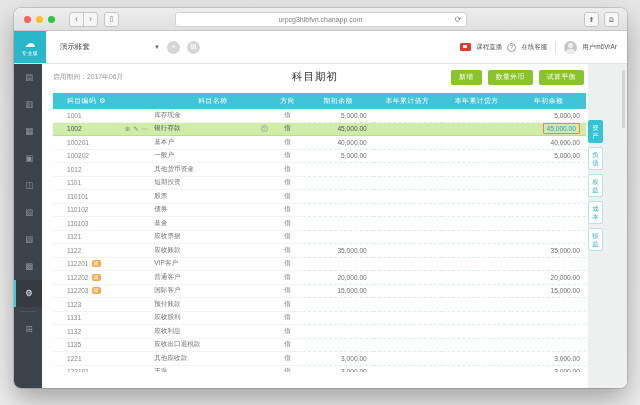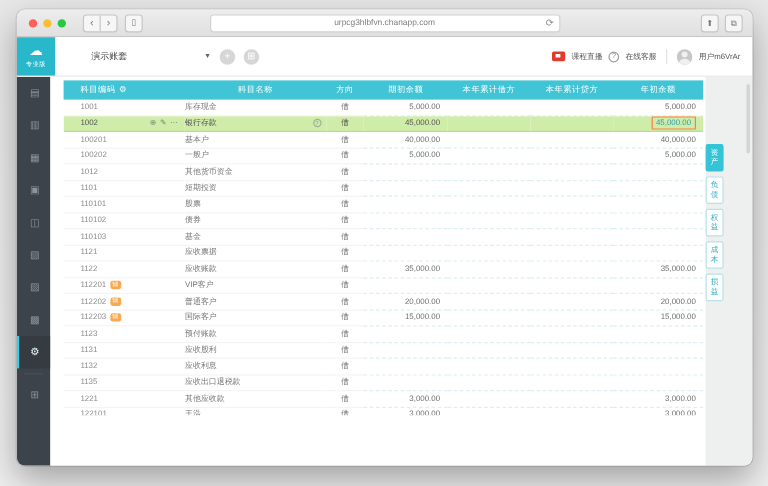--- a/index.html
+++ b/index.html
@@ -28,21 +28,21 @@
   .urlfield{position:absolute;left:50%;transform:translateX(-50%);top:4px;width:290px;height:13px;
     background:#fff;border:1px solid #d2d2d2;border-radius:3px;display:flex;align-items:center;justify-content:center}
   .urlfield .url{font-size:7px;color:#7e7e7e}
   .urlfield .refresh{position:absolute;right:4px;font-size:8px;color:#8a8a8a;line-height:1}
   .tb-right{position:absolute;right:8px;top:4px;display:flex;gap:5px}
   
   .appbar{height:32px;background:#fff;border-bottom:1px solid #e6e6e6;display:flex;align-items:center;position:relative}
   .logo{width:32px;height:32px;background:#28b8c9;display:flex;flex-direction:column;align-items:center;justify-content:center;flex:0 0 32px}
   .logo .cloud{color:#fff;font-size:11px;line-height:1}
   .logo .edition{color:#fff;font-size:5px;margin-top:1px;letter-spacing:.5px}
-  .acct{margin-left:30px;font-size:7.5px;color:#444}
+  .acct{margin-left:14px;font-size:7.5px;color:#444}
   .caret{font-size:6px;color:#666;margin-left:64px}
   .circle-btn{width:13px;height:13px;border-radius:50%;background:#d6d6d6;color:#fff;display:flex;align-items:center;justify-content:center;
     font-size:8px;line-height:1;margin-left:7px}
   .appbar-right{position:absolute;right:10px;top:0;height:32px;display:flex;align-items:center;gap:5px}
   .live-ico{width:11px;height:8px;background:#e23b2e;border-radius:1.5px;position:relative}
   .live-ico:after{content:"";position:absolute;left:2.5px;top:2px;width:4px;height:3px;background:#fff;border-radius:.5px}
   .mini-label{font-size:6.5px;color:#555}
   .q-ico{width:9px;height:9px;border:1px solid #9b9b9b;border-radius:50%;color:#8a8a8a;font-size:6px;
     display:flex;align-items:center;justify-content:center;box-sizing:border-box}
   .vdiv{width:1px;height:12px;background:#e2e2e2;margin:0 3px}
@@ -175,20 +175,31 @@
         </div>
       <div class="sb-divider"></div>
       <div>
           <div class="sb-item">
             <span class="sb-glyph">⊞</span>
           </div>
         </div>
     </div>
 
     <div class="main">
+      <div class="main-head">
+        <span class="period">
+          <span>启用期间：</span><span>2017年06月</span>
+        </span>
+        <span class="page-title">科目期初</span>
+        <div class="head-btns">
+          <button class="g-btn">新增</button>
+          <button class="g-btn">数量外币</button>
+          <button class="g-btn">试算平衡</button>
+        </div>
+      </div>
 
       <div class="tbl">
         <div class="thead">
           <span class="th c-code">
             <span>科目编码</span>
               <span class="gear">⚙</span>
           </span>
           <span class="th c-name">科目名称</span>
           <span class="th c-dir">方向</span>
           <span class="th c-init">期初余额</span>

